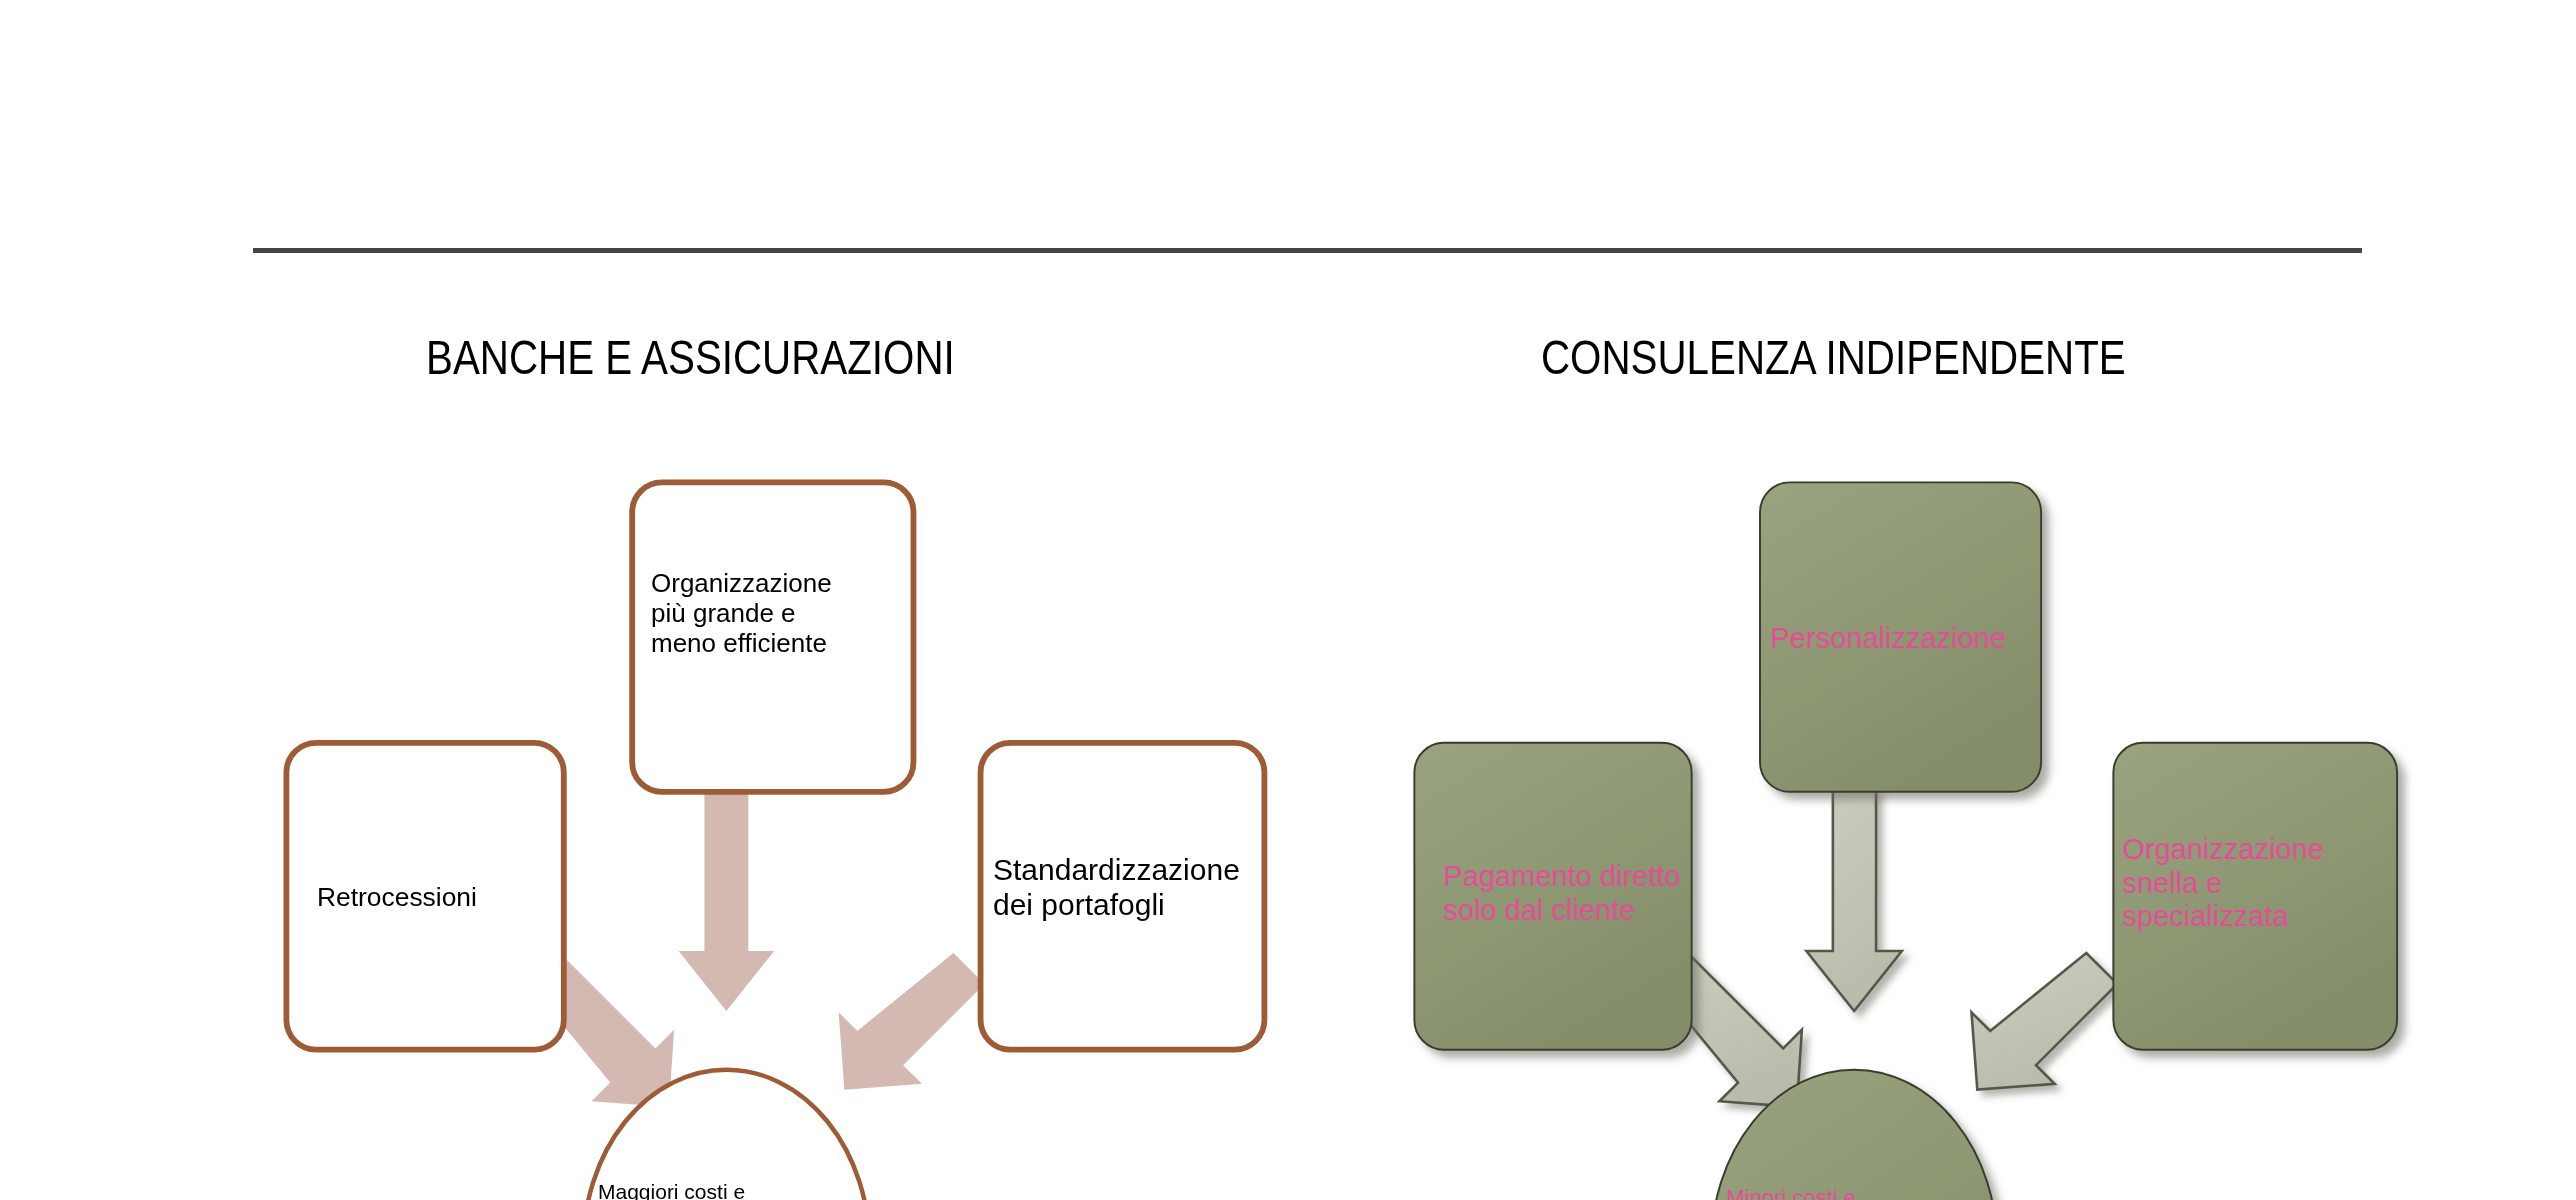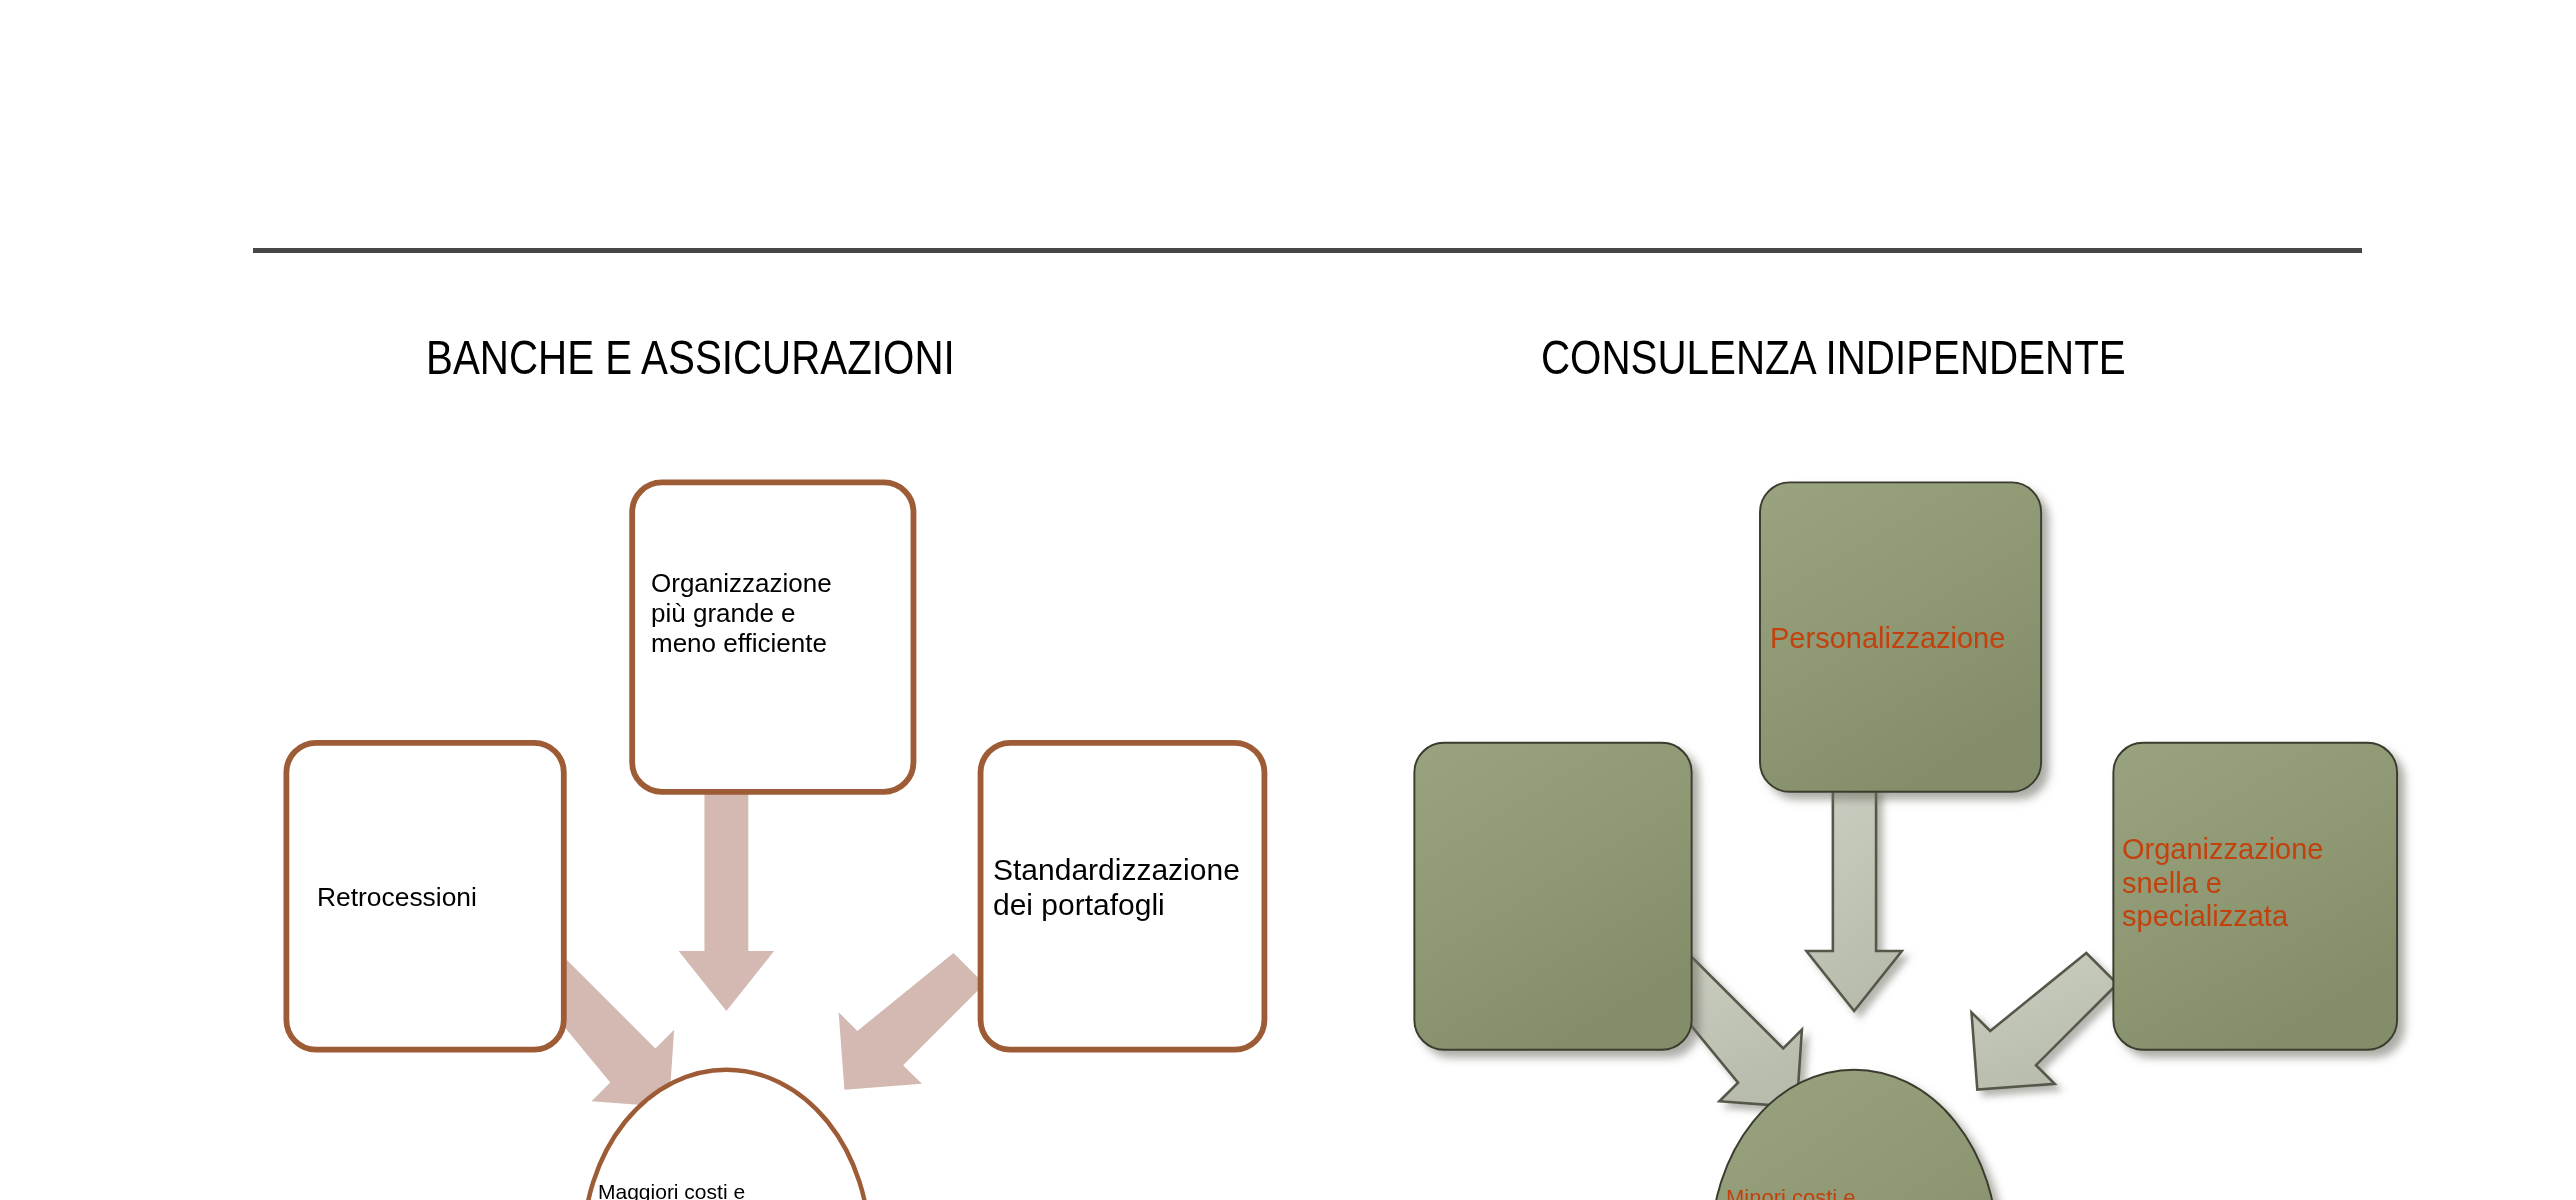--- a/index.html
+++ b/index.html
@@ -53,21 +53,21 @@
 
   
   .node-label{
     position:absolute;
     text-align:left;
     line-height:1.16;
     white-space:pre-line;
     pointer-events:none;
   }
   .node-label.dark { color:#000000; }
-  .node-label.light{ color:#c2410c; }
+  .node-label.light{ color:#ec4899; }
 </style>
 </head>
 <body>
 
 <div id="slide">
 
   <div class="title-rule"></div>
 
   <div class="col-heading left">BANCHE E ASSICURAZIONI</div>
   <div class="col-heading right">CONSULENZA INDIPENDENTE</div>
@@ -128,20 +128,22 @@
 
       <ellipse filter="url(#dropShadow)" cx="726" cy="1245" rx="222" ry="276" fill="url(#greenGrad)" stroke="#3a3a2e" stroke-width="3"></ellipse>
 
       <rect filter="url(#dropShadow)" x="580" y="58" width="436" height="480" rx="46" ry="46" fill="url(#greenGrad)" stroke="#3a3a2e" stroke-width="3"></rect>
       <rect filter="url(#dropShadow)" x="44" y="462" width="430" height="476" rx="46" ry="46" fill="url(#greenGrad)" stroke="#3a3a2e" stroke-width="3"></rect>
       <rect filter="url(#dropShadow)" x="1128" y="462" width="440" height="476" rx="46" ry="46" fill="url(#greenGrad)" stroke="#3a3a2e" stroke-width="3"></rect>
     </svg>
 
     <div class="node-label light" style="left:384px; top:177px; width:261px; font-size:29px;">Personalizzazione</div>
 
+    <div class="node-label light" style="left:35px; top:415px; width:264px; font-size:29px; text-align:left; padding-left:22px; box-sizing:border-box;">Pagamento diretto
+solo dal cliente</div>
 
     <div class="node-label light" style="left:736px; top:388px; width:266px; font-size:29px;">Organizzazione
 snella e
 specializzata</div>
 
     <div class="node-label light" style="left:340px; top:740px; width:255px; font-size:22px;">Minori costi e
 maggiore
 personalizzazione</div>
   </div>
 

